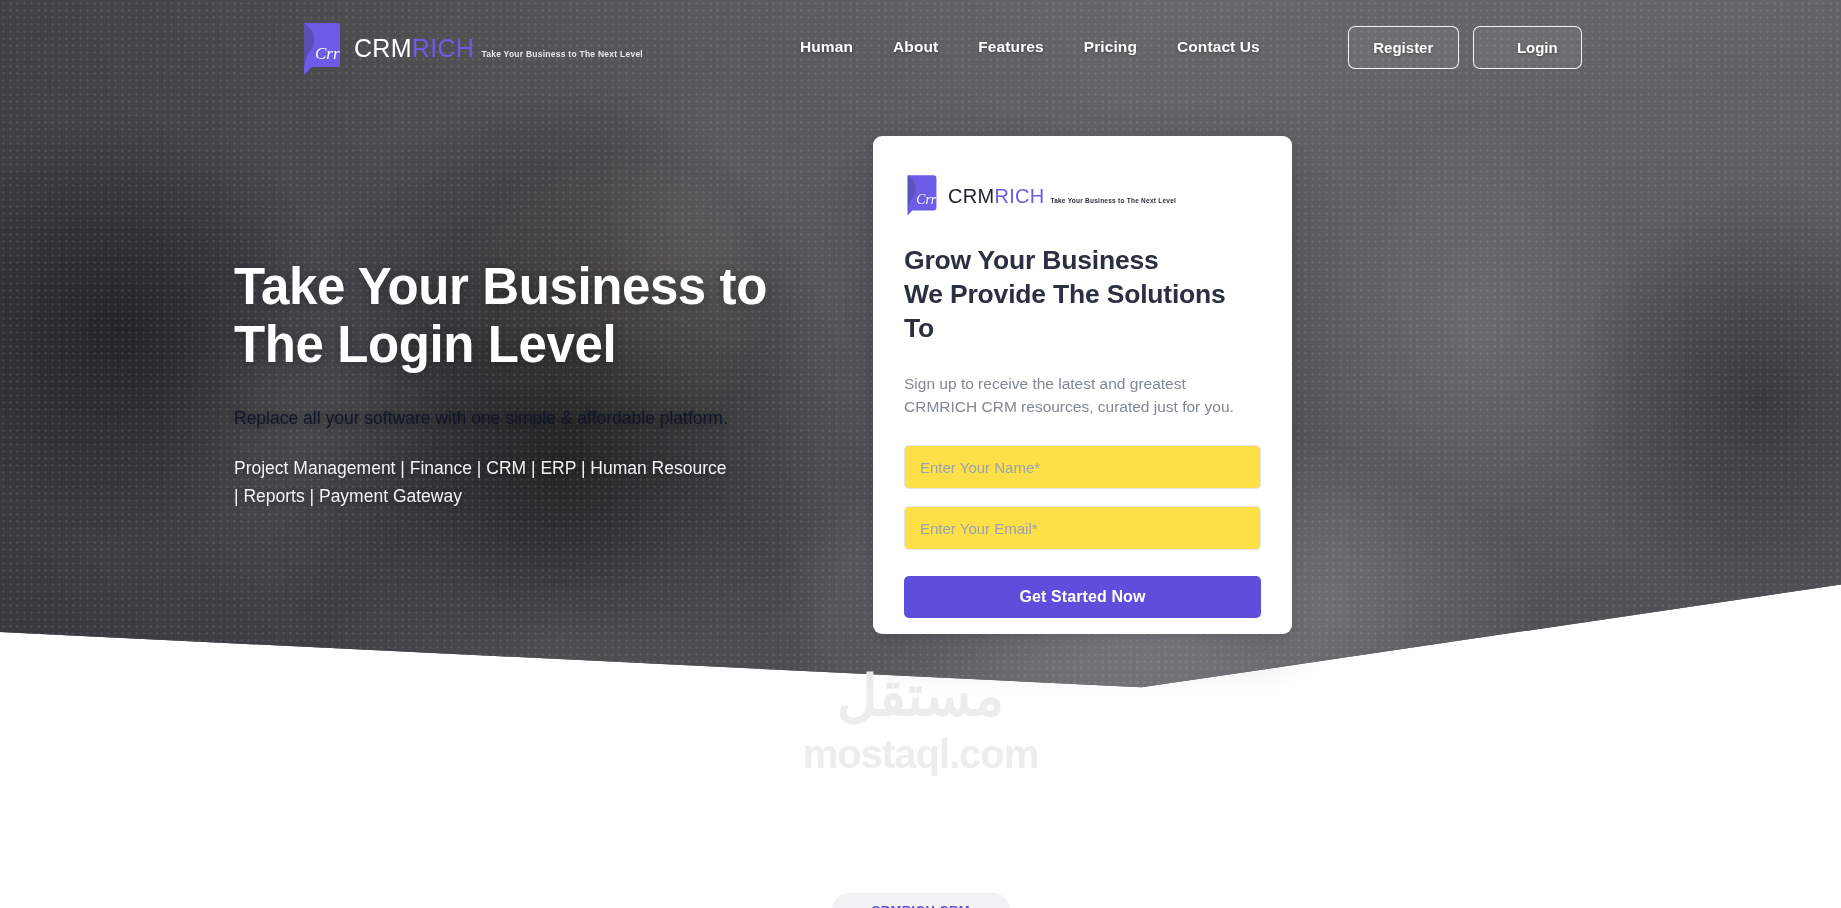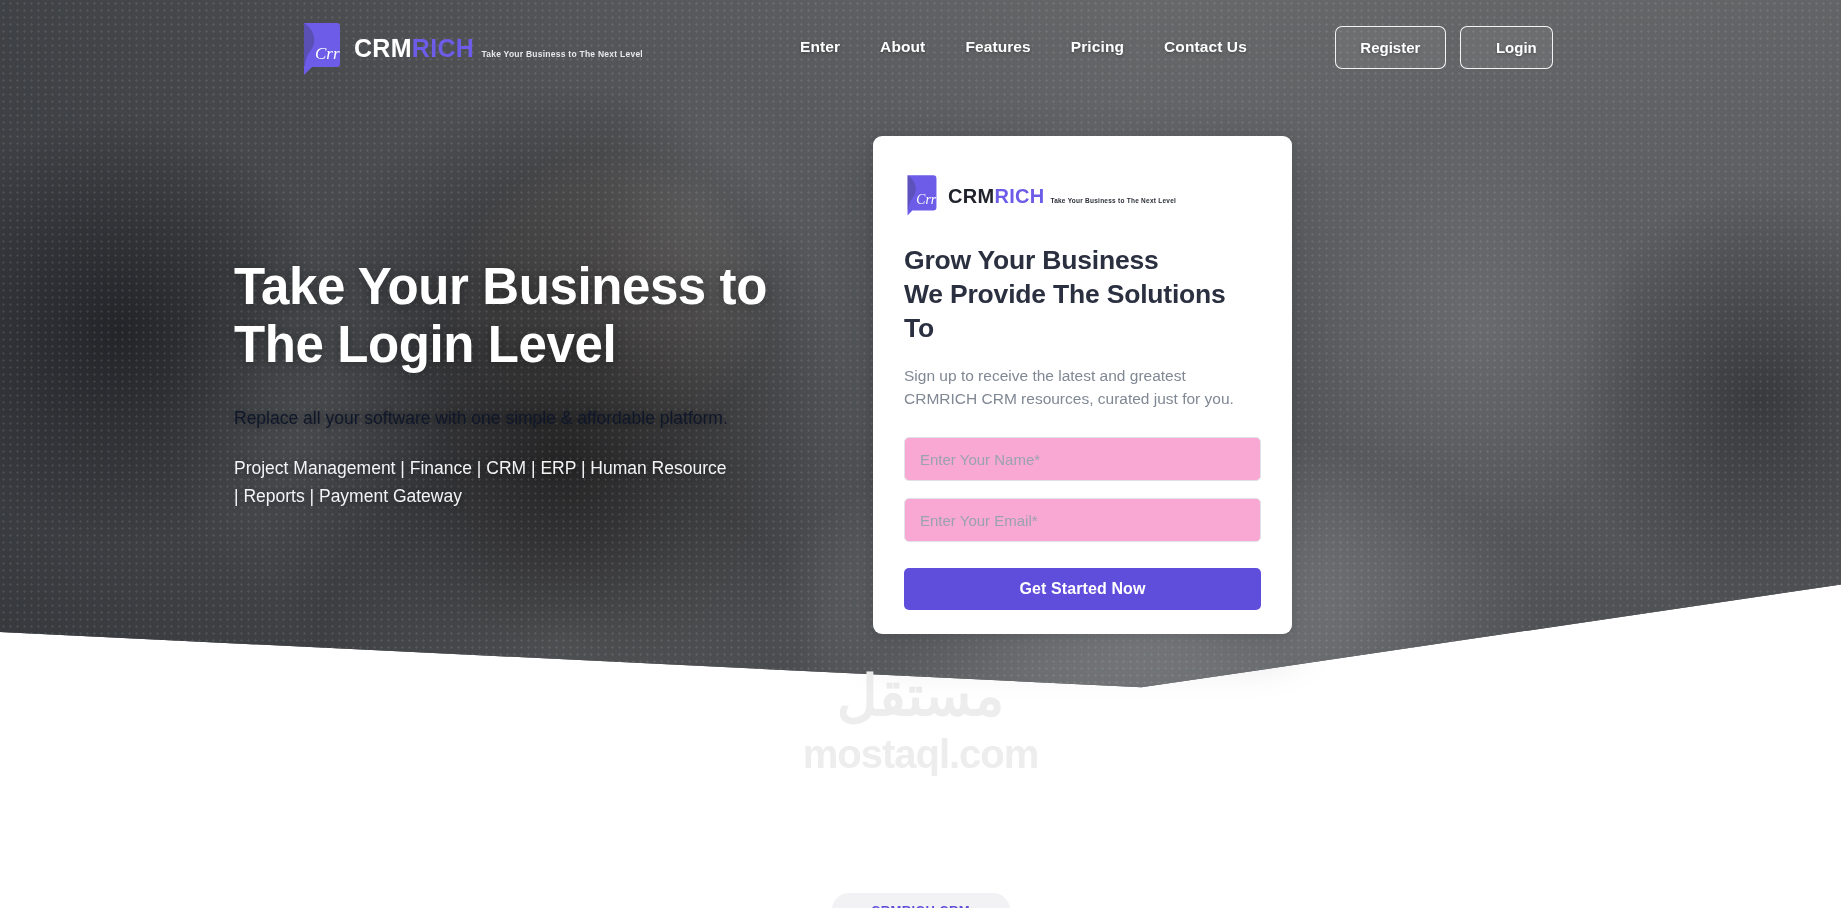--- a/index.html
+++ b/index.html
@@ -48,41 +48,41 @@
   }
 
   
   .header {
     position: absolute; left: 0; top: 0; width: 1841px; height: 94px;
     display: flex; align-items: center; z-index: 40;
   }
   .brand { display: flex; align-items: center; gap: 10px; margin-left: 300px; }
   .brand-mark { width: 44px; height: 56px; position: relative; flex: 0 0 auto; }
   .brand-text { line-height: 1; padding-top: 2px; }
-  .brand-word { font-size: 25px; font-weight: 700; letter-spacing: .3px; }
+  .brand-word { font-size: 25px; font-weight: 400; letter-spacing: .3px; }
   .brand-word .w1 { color: #ffffff; }
   .brand-word .w2 { color: #6c5ce7; }
   .brand-tag { font-size: 8.5px; color: #e7e7ee; letter-spacing: .25px; margin-top: 3px; font-weight: 600; }
 
   .nav { display: flex; align-items: center; gap: 0; margin-left: 137px; }
   .nav a {
     color: #ffffff; font-size: 15.5px; font-weight: 700; text-decoration: none;
     padding: 10px 20px; letter-spacing: .1px; white-space: nowrap;
     text-shadow: 0 1px 3px rgba(0,0,0,.35);
   }
   .auth { display: flex; align-items: center; gap: 14px; margin-left: 68px; }
   .auth-btn {
     color: #fff; font-size: 15px; font-weight: 700;
     border: 1px solid rgba(255,255,255,.92); border-radius: 7px;
     background: rgba(255,255,255,.06);
     padding: 12px 0; text-align: center; cursor: pointer;
     text-shadow: 0 1px 3px rgba(0,0,0,.3);
   }
   #register-btn { width: 111px; }
-  #login-btn { width: 93px; padding-left: 20px; }
+  #login-btn { width: 109px; padding-left: 20px; }
 
   
   .hero-copy { position: absolute; left: 234px; top: 258px; width: 660px; z-index: 30; }
   .hero-title {
     color: #fff; font-size: 51px; line-height: 1.13; font-weight: 700; letter-spacing: -.4px;
     text-shadow: 0 2px 12px rgba(0,0,0,.33);
   }
   .hero-sub {
     color: #0f172a; font-size: 17.5px; font-weight: 400; margin-top: 33px; line-height: 1.45;
     text-shadow: 0 1px 7px rgba(0,0,0,.45);
@@ -103,27 +103,27 @@
   .card-brand .brand-mark { width: 36px; height: 45px; }
   .card-brand .brand-word { font-size: 20px; }
   .card-brand .brand-word .w1 { color: #20232b; }
   .card-brand .brand-word .w2 { color: #6c5ce7; }
   .card-brand .brand-tag { color: #2b2f38; font-size: 6.5px; }
 
   .card-title {
     margin-top: 27px; font-size: 26.5px; line-height: 1.28; font-weight: 700;
     color: #2b3040; letter-spacing: -.2px;
   }
-  .card-desc { margin-top: 18px; font-size: 15.5px; line-height: 1.53; color: #808894; }
+  .card-desc { margin-top: 26px; font-size: 15.5px; line-height: 1.53; color: #808894; }
 
   .field {
     margin-top: 17px; width: 357px; height: 44px;
     border: 1px solid #dfe3e8; border-radius: 5px;
     font-size: 15px; color: #343a45; padding: 0 15px;
-    font-family: "Liberation Sans", sans-serif; background: #f9a8d4; outline: none;
+    font-family: "Liberation Sans", sans-serif; background: #fde047; outline: none;
   }
   .field::placeholder { color: #9aa2ad; }
   #name-field { margin-top: 26px; }
 
   .cta {
     margin-top: 26px; width: 357px; height: 42px;
     background: #5f4edc; border: none; border-radius: 5px;
     color: #fff; font-size: 16px; font-weight: 700; cursor: pointer;
     font-family: "Liberation Sans", sans-serif; letter-spacing: .1px;
   }
@@ -168,21 +168,21 @@
       </span>
       <span class="brand-text">
         <span class="brand-word">
           <span class="w1">CRM</span><span class="w2">RICH</span>
         </span>
         <span class="brand-tag">Take Your Business to The Next Level</span>
       </span>
     </div>
 
     <div class="nav">
-      <a href="#">Enter</a>
+      <a href="#">Human</a>
       <a href="#">About</a>
       <a href="#">Features</a>
       <a href="#">Pricing</a>
       <a href="#">Contact Us</a>
     </div>
 
     <div class="auth">
       <div class="auth-btn" id="register-btn">Register</div>
       <div class="auth-btn" id="login-btn">Login</div>
     </div>

